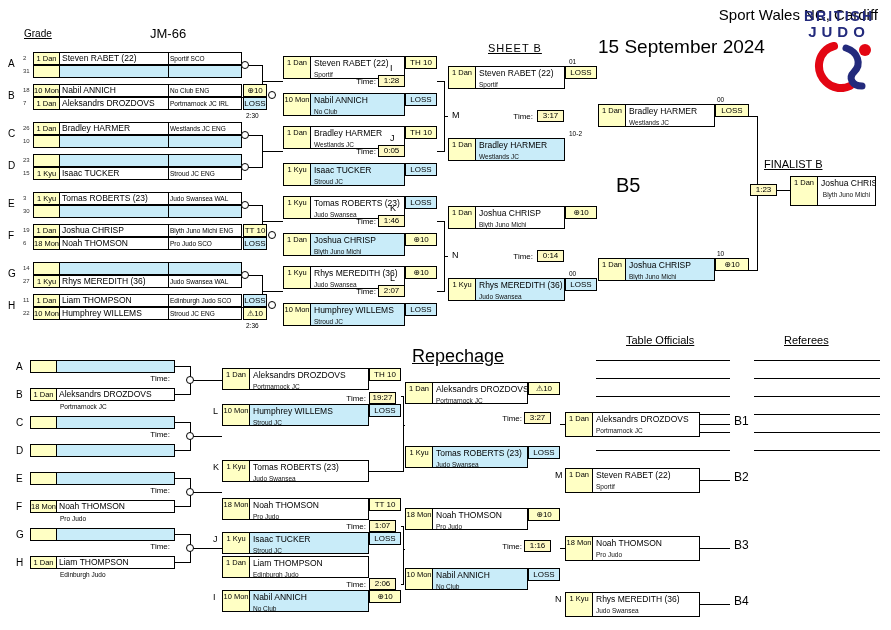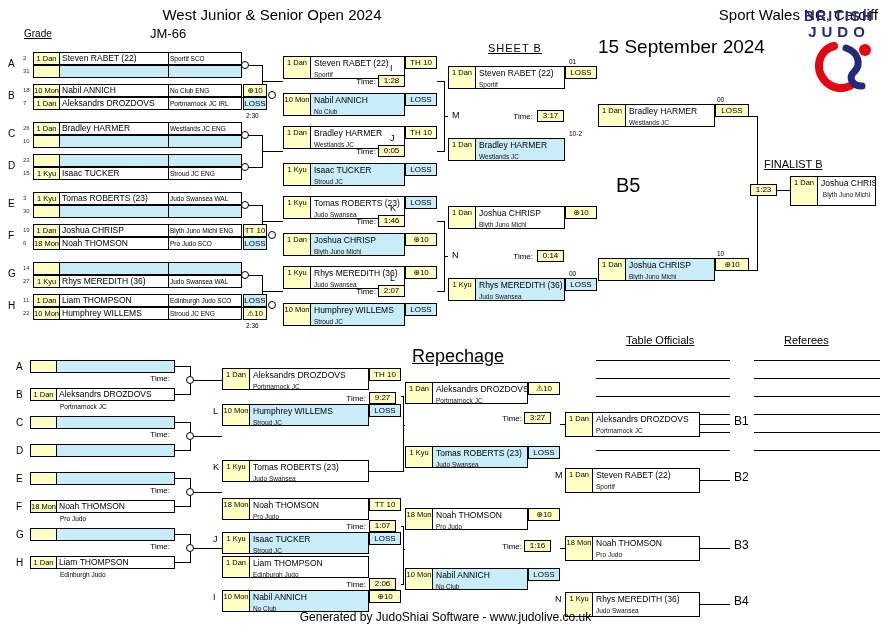--- a/index.html
+++ b/index.html
@@ -33,21 +33,20 @@
 .cir{position:absolute;width:8px;height:8px;border:1px solid #000;border-radius:50%;background:#fff}
 .bigB{position:absolute;font-size:12px}
 .oline{position:absolute;height:1px;background:#000}
 .footer{position:absolute;left:0;top:610px;width:891px;text-align:center;font-size:12px}
 </style>
 </head>
 <body>
 
 <div id="sheet">
 
-  <div class="abs" style="left:132px;top:6px;width:280px;text-align:center;font-size:15px">West Junior &amp; Senior Open 2024</div>
   <div class="abs" style="left:660px;top:6px;width:218px;text-align:right;font-size:15px">Sport Wales NC, Cardiff</div>
   <div class="abs" style="left:598px;top:36px;font-size:19px">15 September 2024</div>
   <div class="abs" style="left:24px;top:28px;font-size:10px;text-decoration:underline">Grade</div>
   <div class="abs" style="left:150px;top:26px;font-size:13px">JM-66</div>
   <div class="head" style="left:488px;top:42px;letter-spacing:1px">SHEET B</div>
   <div class="abs" style="left:795px;top:8px;width:88px;text-align:center;font-weight:bold;color:#232a7c;font-size:14px;letter-spacing:2px">BRITISH</div>
   <div class="abs" style="left:795px;top:23px;width:88px;text-align:center;font-weight:bold;color:#232a7c;font-size:15px;letter-spacing:5px">JUDO</div>
   <svg class="abs" style="left:812px;top:40px" width="64" height="52" viewBox="0 0 64 52">
     <path d="M22 6 C 6 10, 2 30, 14 42 C 20 48, 30 50, 38 46" fill="none" stroke="#e30613" stroke-width="8" stroke-linecap="round"></path>
     <path d="M34 8 C 46 12, 50 24, 42 32 C 36 38, 40 46, 50 46" fill="none" stroke="#232a7c" stroke-width="7" stroke-linecap="round"></path>
@@ -461,21 +460,21 @@
 
   <div class="box" style="left:222px;top:368px;width:147px;height:22px">
     <div class="g">1 Dan</div>
     <div class="t">
         <div class="nm">Aleksandrs DROZDOVS</div>
         <div class="cl">Portmarnock JC</div>
       </div>
   </div>
   <div class="score" style="left:369px;top:368px">TH 10</div>
   <span class="tl" style="left:311px;top:394px;width:55px">Time:</span>
-  <div class="tv" style="left:369px;top:392px">9:27</div>
+  <div class="tv" style="left:369px;top:392px">19:27</div>
   <span class="mk" style="left:213px;top:406px">L</span>
   <div class="box cyan" style="left:222px;top:404px;width:147px;height:22px">
     <div class="g">10 Mon</div>
     <div class="t">
         <div class="nm">Humphrey WILLEMS</div>
         <div class="cl">Stroud JC</div>
       </div>
   </div>
   <div class="score loss" style="left:369px;top:404px">LOSS</div>
 
@@ -596,15 +595,14 @@
     <div class="t">
         <div class="nm">Rhys MEREDITH (36)</div>
         <div class="cl">Judo Swansea</div>
       </div>
   </div>
   <div class="bigB" style="left:734px;top:594px">B4</div>
 
   <div class="head" style="left:626px;top:334px">Table Officials</div>
   <div class="head" style="left:784px;top:334px">Referees</div>
 
-  <div class="footer">Generated by JudoShiai Software - www.judolive.co.uk</div>
 
 </div>
 
 </body></html>

